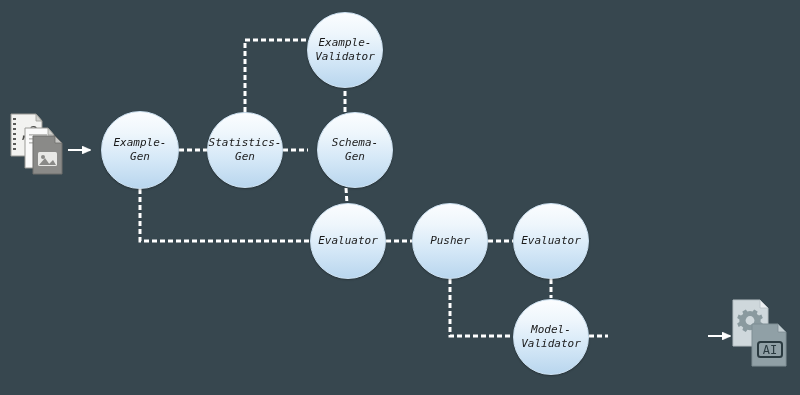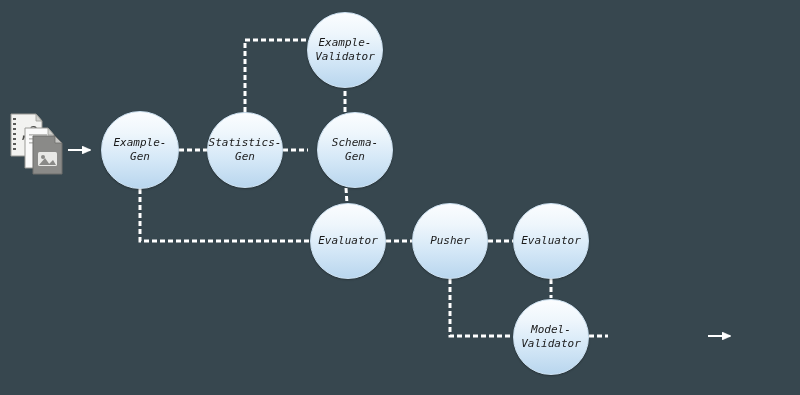--- a/index.html
+++ b/index.html
@@ -124,20 +124,40 @@
         <path d="M25,24 L47,24 L54,31 L54,62 L25,62 Z" fill="#8a8a88" stroke="#6e6e6c" stroke-width="1"></path>
         <path d="M47,24 L54,31 L47,31 Z" fill="#c6c6c4" stroke="#6e6e6c" stroke-width="0.8"></path>
         <rect x="30" y="40" width="19" height="14" rx="1.5" fill="#e8e8e6"></rect>
         <circle cx="35" cy="45" r="2" fill="#8a8a88"></circle>
         <path d="M31,53 L37,46 L42,53 Z" fill="#8a8a88"></path>
         <path d="M40,53 L45,48 L48,53 Z" fill="#8a8a88"></path>
       </g>
     </svg>
   </div>
 
+  <div class="io-icon" style="left:730px; top:298px; width:64px; height:72px;">
+    <svg viewBox="0 0 64 72" width="64" height="72" xmlns="http://www.w3.org/2000/svg">
+
+      <g>
+        <path d="M3,2 L30,2 L38,10 L38,48 L3,48 Z" fill="#cfd8dc" stroke="#b6c0c4" stroke-width="1"></path>
+        <path d="M30,2 L38,10 L30,10 Z" fill="#eceff1" stroke="#b6c0c4" stroke-width="0.8"></path>
+        <g transform="translate(20,24)">
+          <path fill="#8a9a9f" d="M0,-11 L2.6,-10.4 L4.2,-12.6 L7.6,-10.6 L6.8,-8 L9,-6.4 L11.4,-7.6 L12.8,-4 L10.6,-2.6 L10.6,0 L12.8,1.4 L11.4,4.9 L9,3.8 L6.8,5.4 L7.6,8 L4.2,10 L2.6,7.8 L0,8.2 L-2.6,7.8 L-4.2,10 L-7.6,8 L-6.8,5.4 L-9,3.8 L-11.4,4.9 L-12.8,1.4 L-10.6,0 L-10.6,-2.6 L-12.8,-4 L-11.4,-7.6 L-9,-6.4 L-6.8,-8 L-7.6,-10.6 L-4.2,-12.6 L-2.6,-10.4 Z"></path>
+          <circle cx="0" cy="-1.5" r="4.4" fill="#cfd8dc"></circle>
+        </g>
+      </g>
+
+      <g>
+        <path d="M22,26 L48,26 L56,34 L56,68 L22,68 Z" fill="#90a0a6" stroke="#7e8e94" stroke-width="1"></path>
+        <path d="M48,26 L56,34 L48,34 Z" fill="#c3ced2" stroke="#7e8e94" stroke-width="0.8"></path>
+        <rect x="28" y="44" width="24" height="15" rx="2.5" fill="none" stroke="#2a3a40" stroke-width="2"></rect>
+        <text x="40" y="56" text-anchor="middle" font-family="DejaVu Sans Mono, monospace" font-size="12" fill="#2a3a40">AI</text>
+      </g>
+    </svg>
+  </div>
 
   <div class="node" style="left:101px; top:111px; width:78px; height:78px;">
     <div class="node-label">
       <span>Example-</span><br>
       <span>Gen</span>
     </div>
   </div>
 
   <div class="node" style="left:207px; top:112px; width:76px; height:76px;">
     <div class="node-label">

